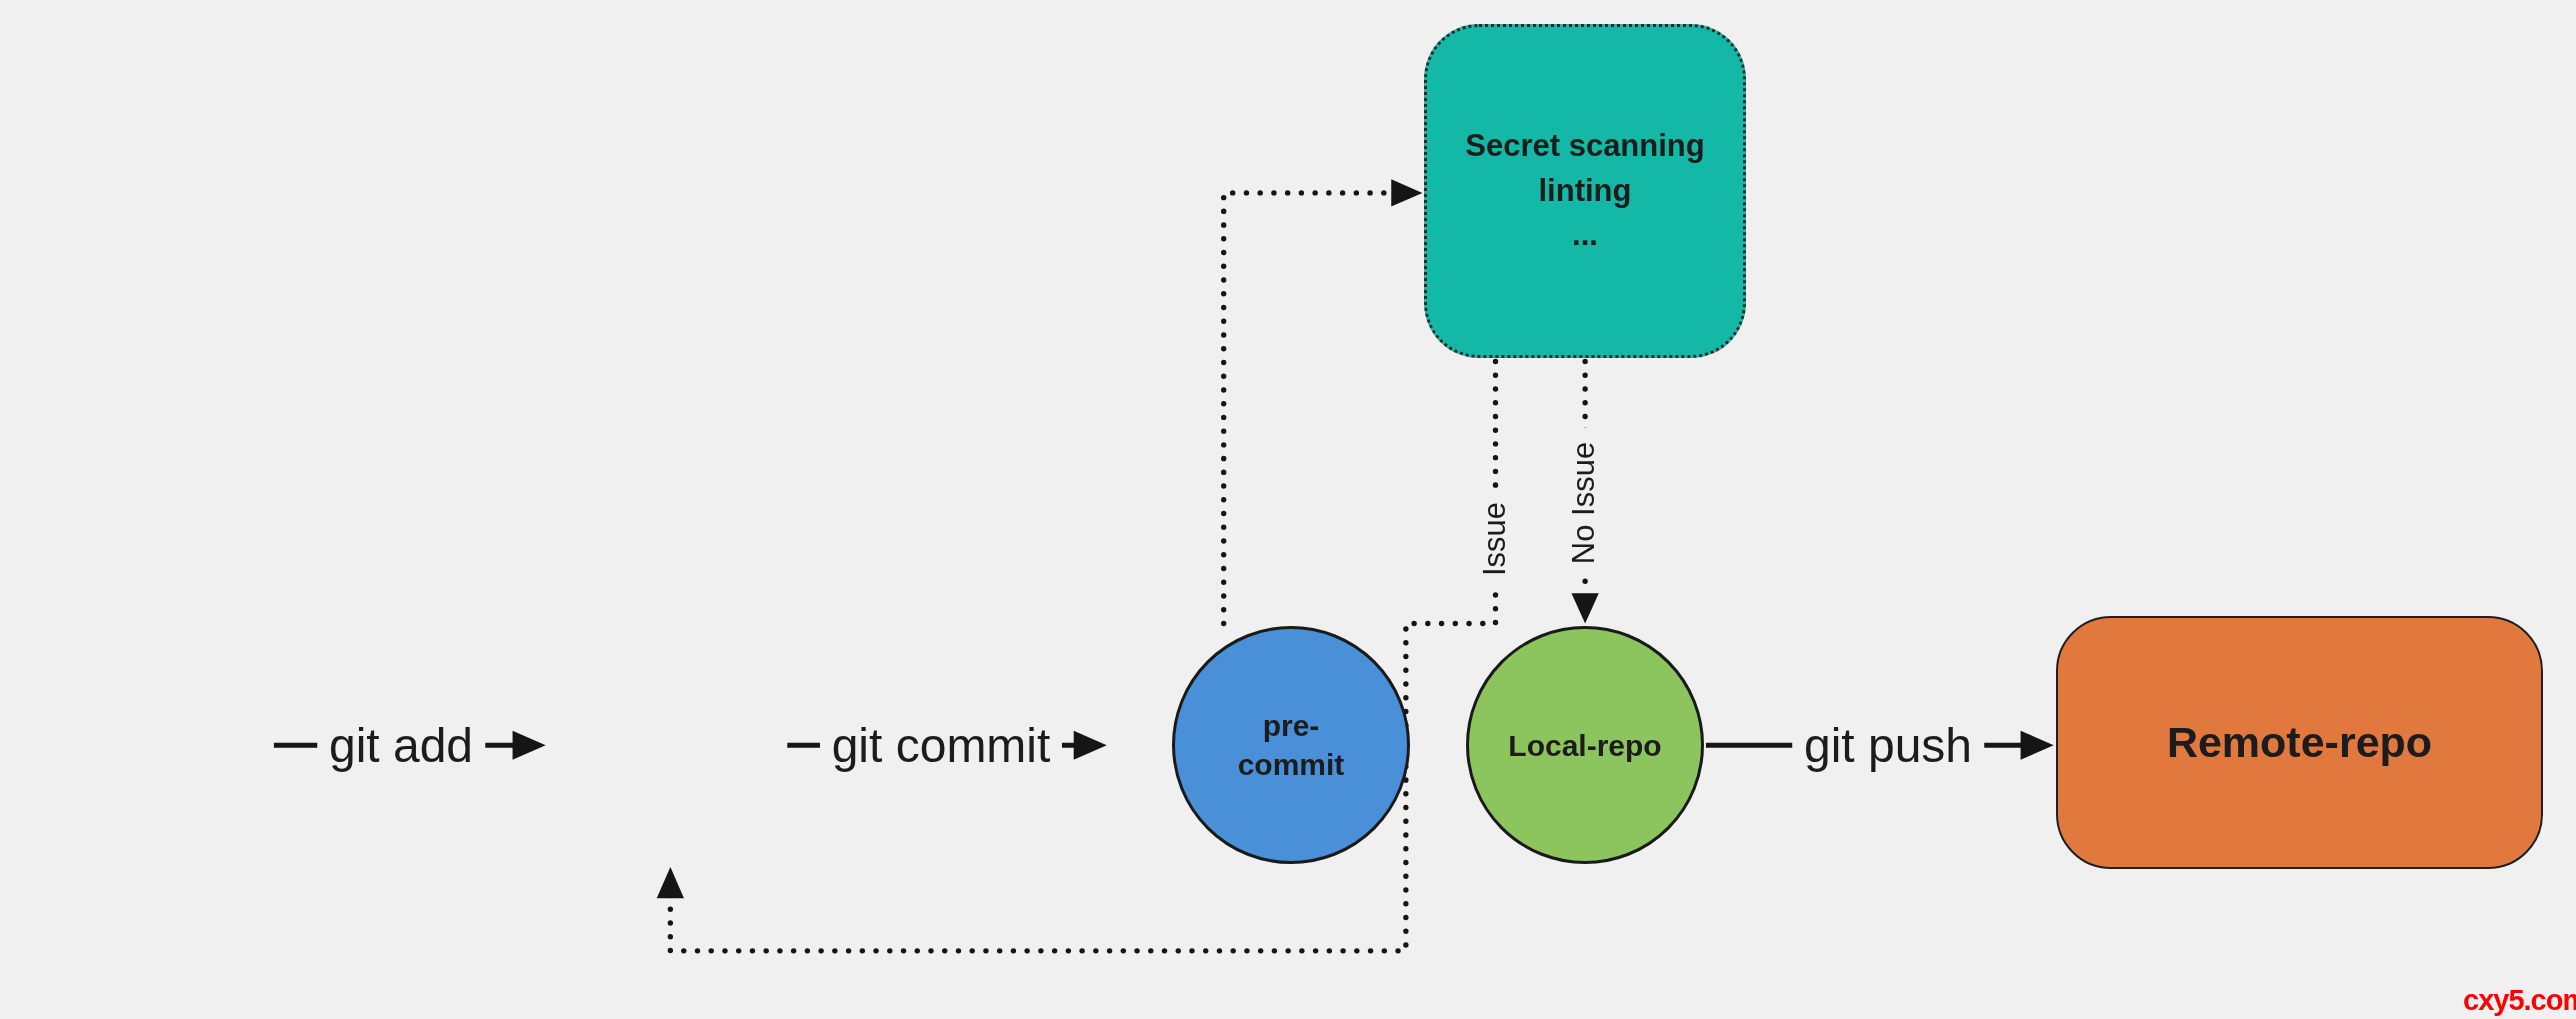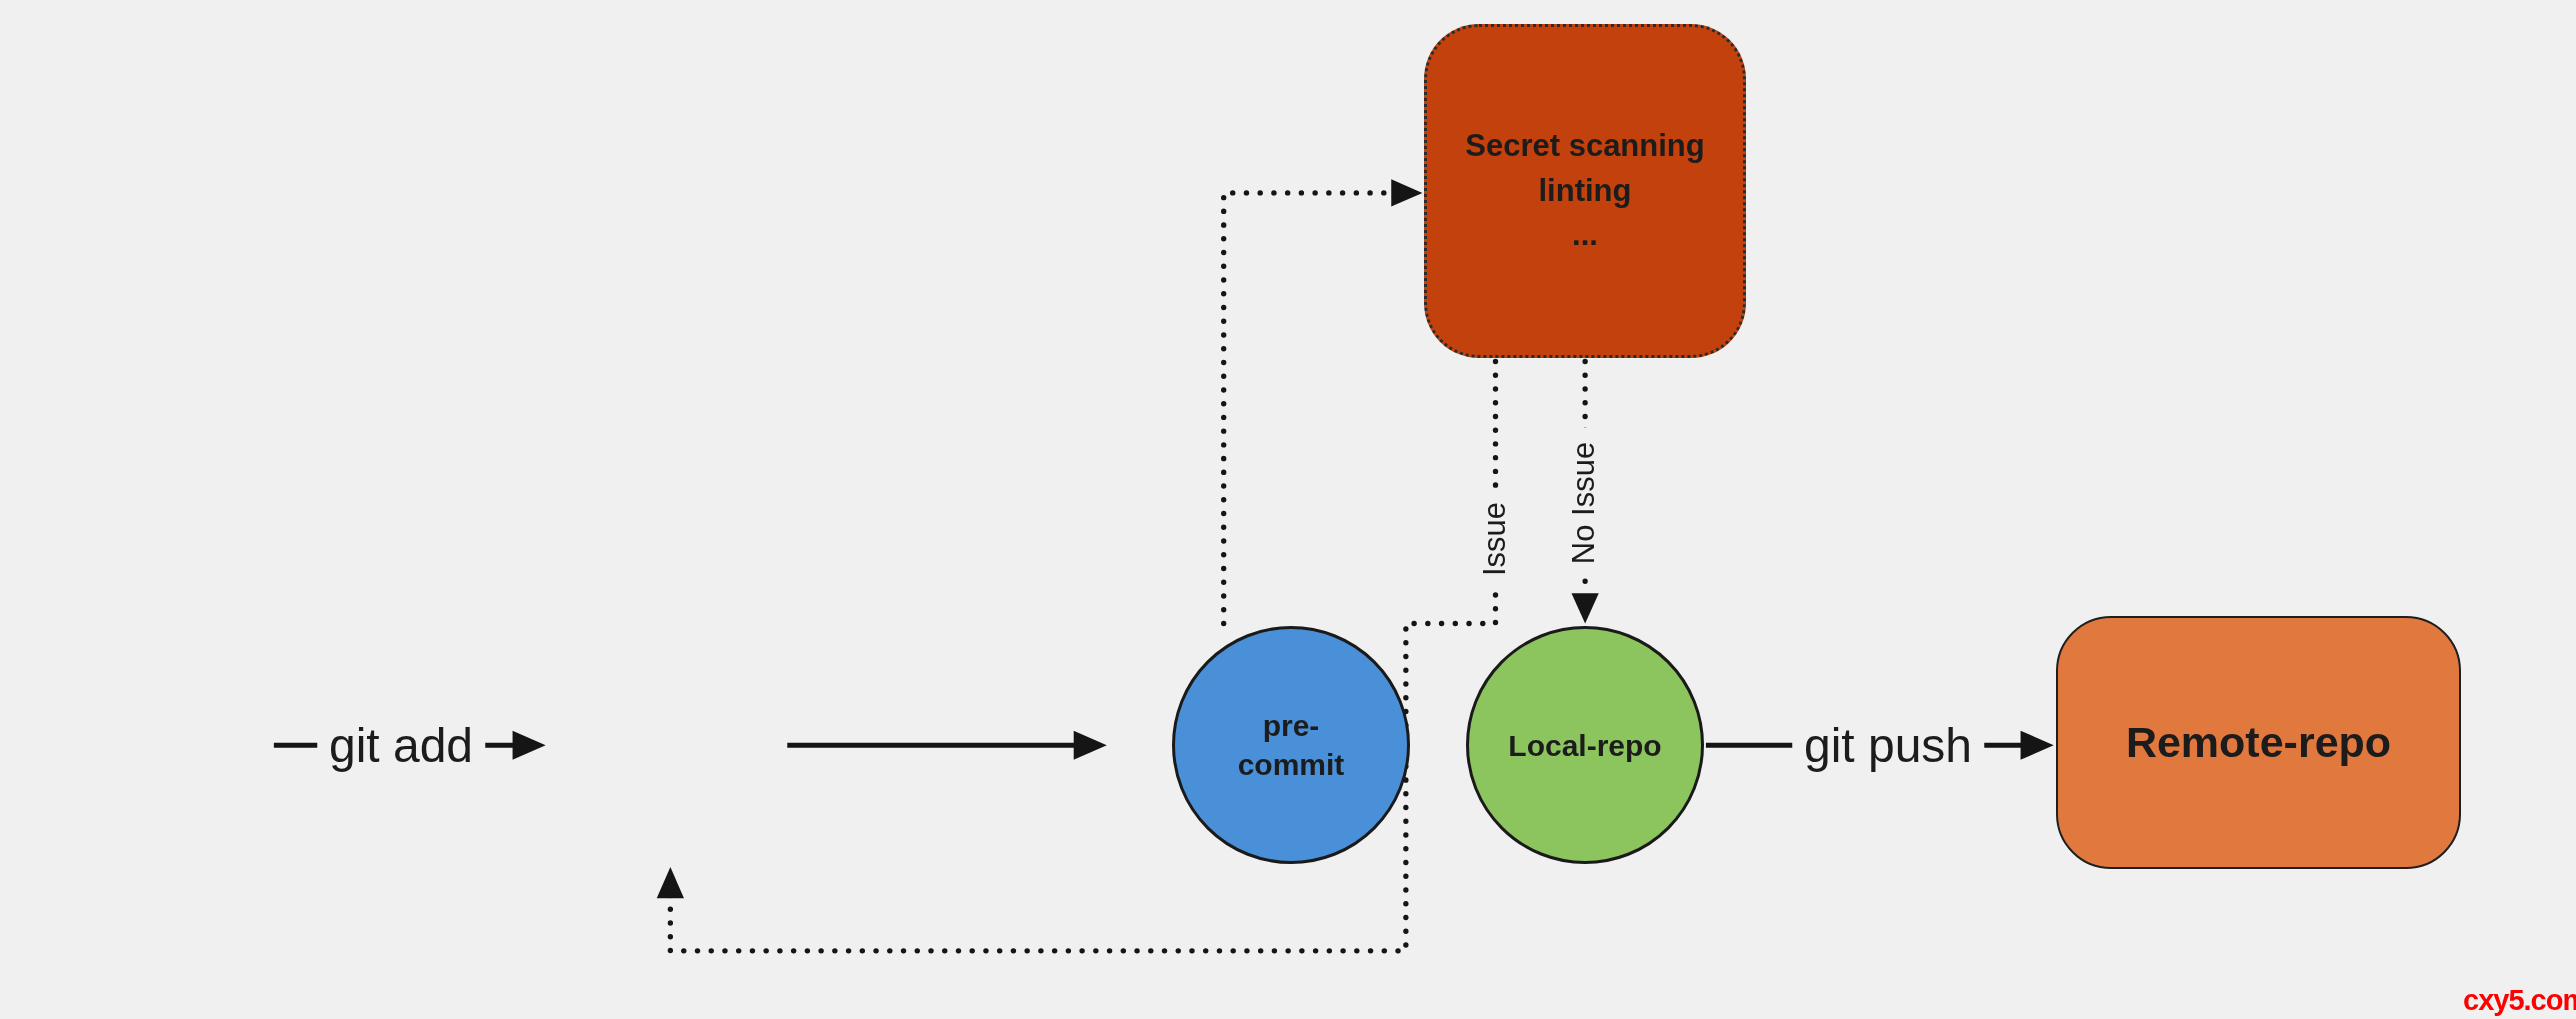--- a/index.html
+++ b/index.html
@@ -59,21 +59,21 @@
   .node.rounded-dotted {
     left: 1424px; top: 24px;
     width: 322px; height: 334px;
     border: 3.9px dotted #2b2b2b;
     border-radius: 55px;
     font-size: 31px;
     line-height: 1.45;
   }
   .node.rounded-solid {
     left: 2056px; top: 616px;
-    width: 405px; height: 253px;
+    width: 487px; height: 253px;
     border: 2.9px solid #1f1f1f;
     border-radius: 55px;
     font-size: 43px;
   }
   .edge-label {
     position: absolute;
     transform: translate(-50%, -50%);
     background: #f0f0f0;
     padding: 1.9px 11.7px;
     font-size: 48px;
@@ -130,30 +130,31 @@
       <path class="dotted" d="M1535 371 L1535 640 L1443 640 L1443 976 L688 976 L688 918"></path>
       <polygon points="688,890 674,922 702,922"></polygon>
     </g>
   </svg>
 
 
 
   <div class="node circle" style="left: 1172px; background-color: rgb(74, 144, 217);">pre-
 commit</div>
 
-  <div class="node rounded-dotted" style="background-color: #c2410c;">Secret scanning
+  <div class="node rounded-dotted" style="background-color: #14b8a6;">Secret scanning
 linting
 ...</div>
 
   <div class="node circle" style="left: 1466px; background-color: rgb(140, 196, 94);">Local-repo</div>
 
   <div class="node rounded-solid" style="background-color: rgb(225, 121, 62);">Remote-repo</div>
 
   <div class="edge-label" style="left:401px; top:745px;">git add</div>
 
+  <div class="edge-label" style="left:941px; top:745px;">git commit</div>
 
   <div class="edge-label" style="left:1888px; top:745px;">git push</div>
 
   <div class="edge-label rotated" style="left:1495px; top:539px;">Issue</div>
 
   <div class="edge-label rotated" style="left:1584px; top:503px;">No Issue</div>
 
   <div class="watermark" style="color: rgb(255, 0, 0);">cxy5.com</div>
 
 </div>

